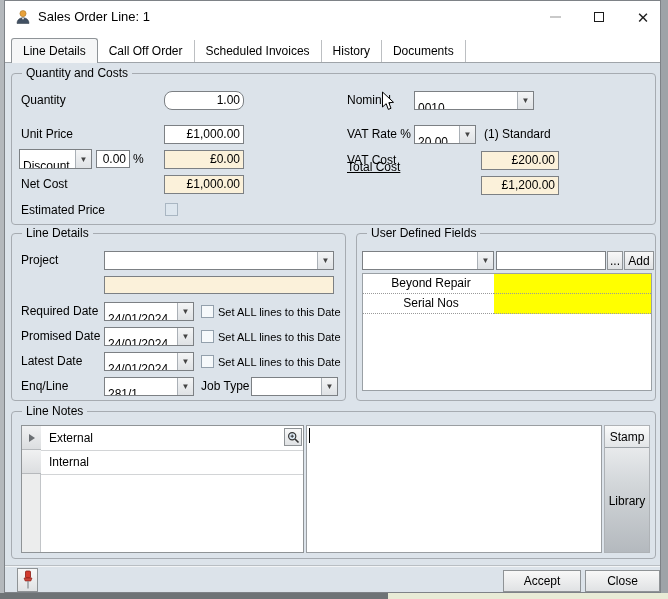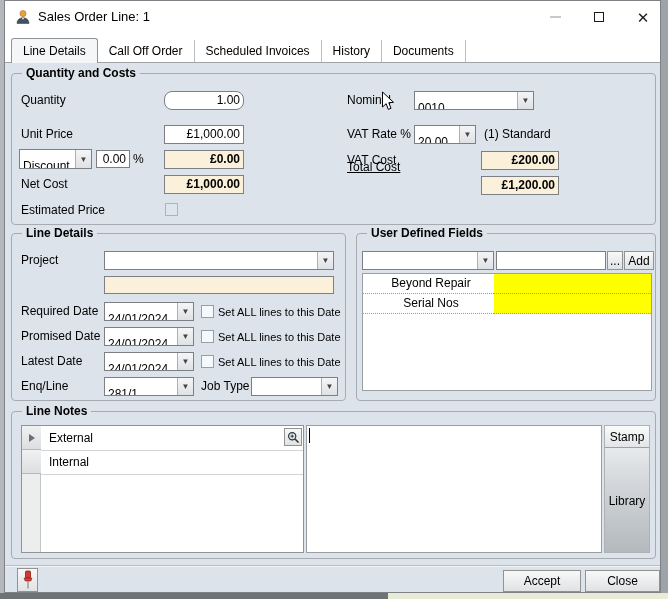--- a/index.html
+++ b/index.html
@@ -28,27 +28,27 @@
 
   
   .tabstrip { position:absolute; left:0; top:32px; width:655px; height:30px; background:#fff;
               border-bottom:1px solid #9fa4a9; display:flex; align-items:flex-end; padding-left:6px; }
   .tab { height:22px; line-height:22px; padding:0 11px; border-right:1px solid #bcbfc2;
          white-space:nowrap; background:#fff; }
   .tab.active { height:25px; line-height:25px; background:#f5f6f7; border:1px solid #8f9498;
                 border-bottom:none; border-radius:3px 3px 0 0; margin-bottom:-1px; position:relative; z-index:2; }
 
   
-  .group { position:absolute; border:1px solid #a6abb1; border-radius:4px;font-weight:bold; }
+  .group { position:absolute; border:1px solid #a6abb1; border-radius:4px; }
   .legend { position:absolute; top:-8px; left:10px; background:#dce3ea; padding:0 4px; line-height:15px; }
 
   .lbl { position:absolute; line-height:15px; white-space:nowrap; }
   .field { position:absolute; background:#fff; border:1px solid #7c8084; line-height:17px;
            padding:0 3px; overflow:hidden; white-space:nowrap; }
-  .field.ro { background:#fbf1da;font-weight:bold; }
+  .field.ro { background:#fbf1da; }
   .num { text-align:right; }
 
   .dd { position:absolute; background:#fff; border:1px solid #7c8084; display:flex; }
   .ddval { flex:1; line-height:17px; padding:8px 3px; overflow:hidden; white-space:nowrap; }
   .ddbtn { width:16px; background:linear-gradient(#f4f5f6,#dfe2e5); border-left:1px solid #aab0b6;
            display:flex; align-items:center; justify-content:center; font-size:8px; color:#444; }
 
   .cb { position:absolute; width:13px; height:13px; background:#f6f9fb; border:1px solid #93a0ac; }
   .cb.dis { background:#dde6ee; border-color:#a9b6c2; }
 

